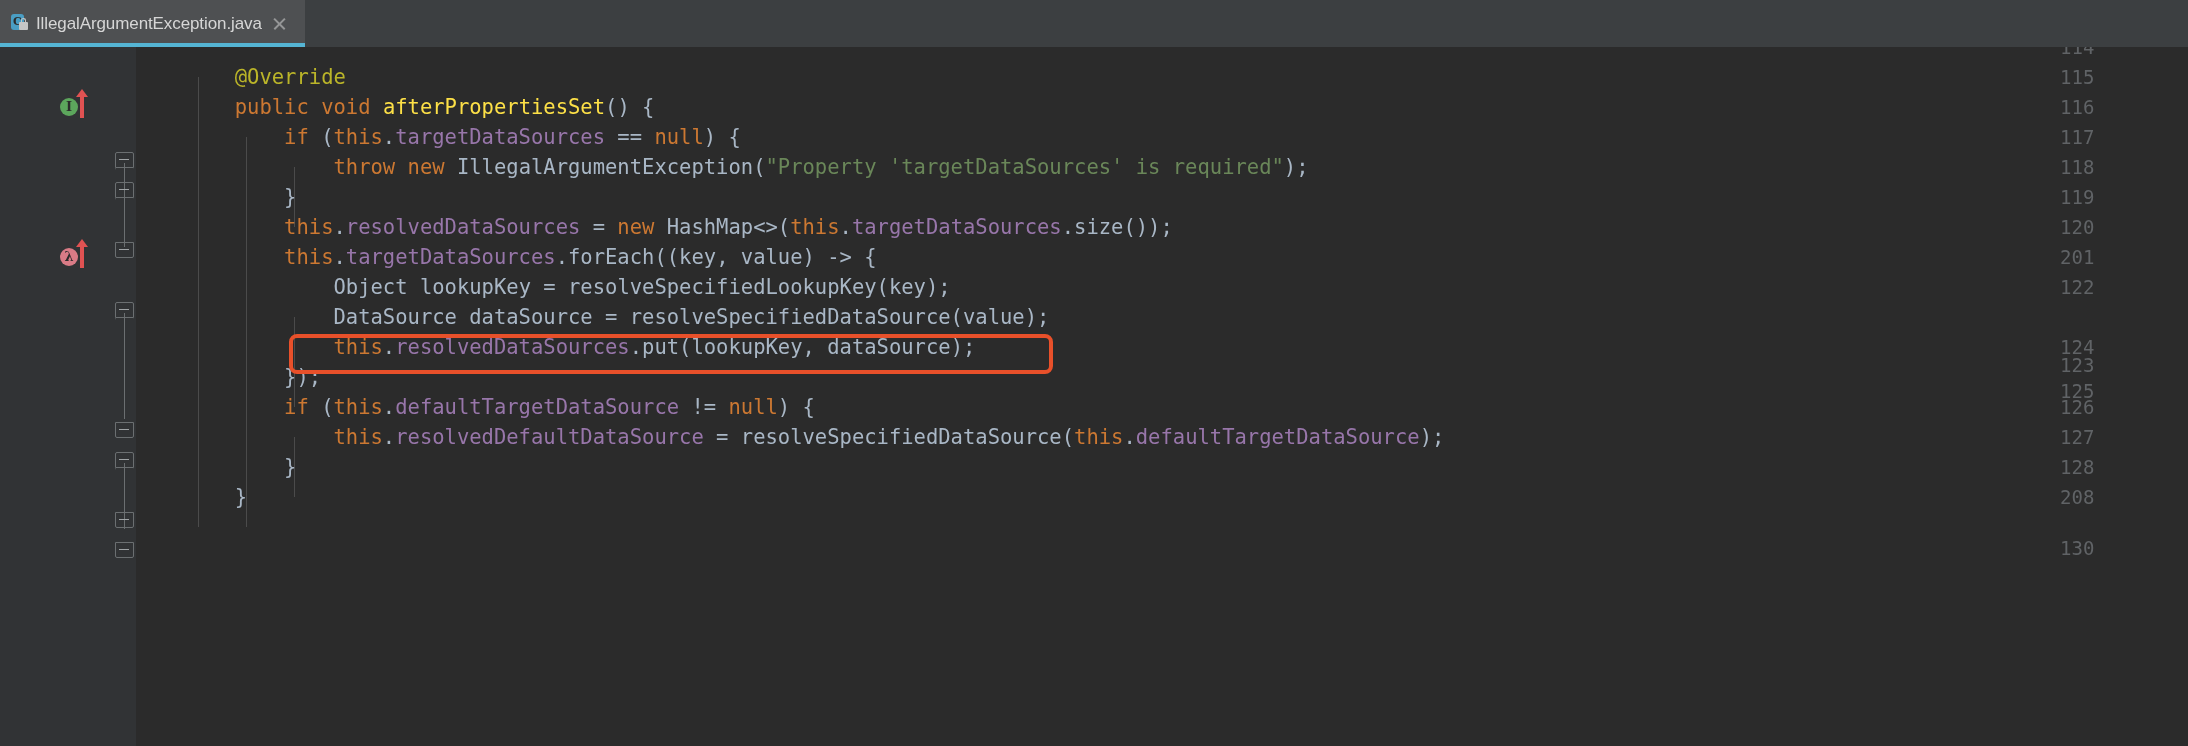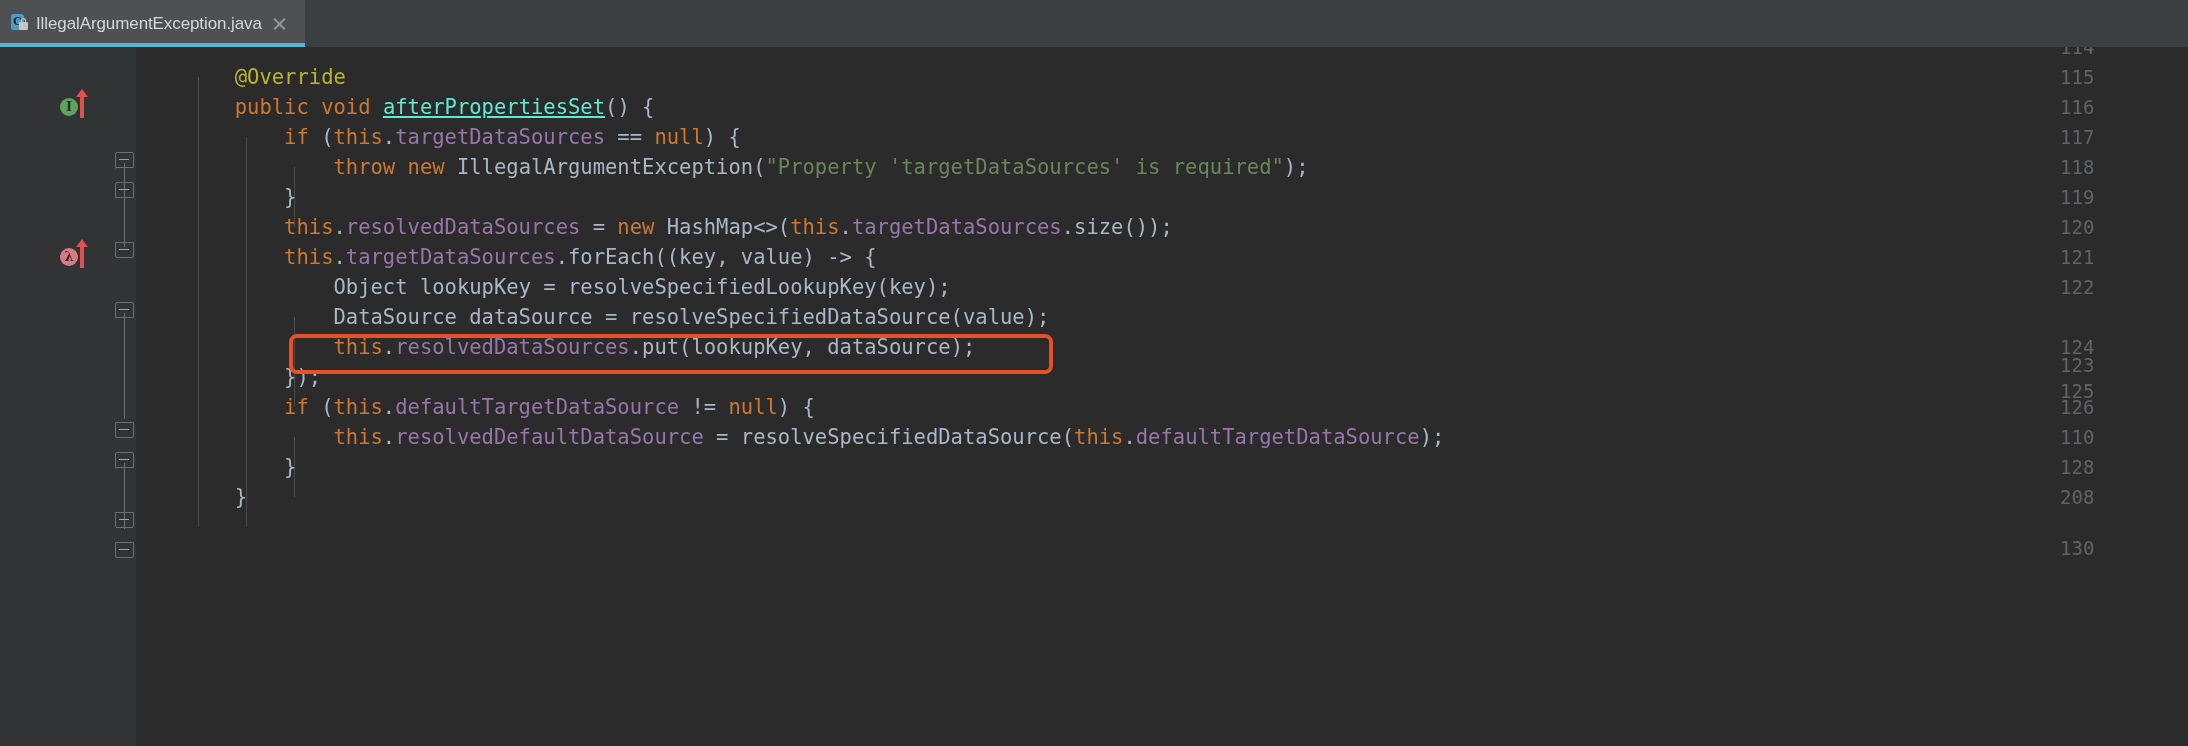--- a/index.html
+++ b/index.html
@@ -231,21 +231,21 @@
   
   .iguide {
     position: absolute;
     width: 1px;
     background: #4b4b4b;
   }
 
   
   .kw   { color: #cc7832; }   
   .ann  { color: #bbb529; }   
-  .mth  { color: #5eead4; text-decoration: underline; }   
+  .mth  { color: #fde047; }   
   .fld  { color: #9876aa; }   
   .str  { color: #6a8759; }   
   .pl   { color: #a9b7c6; }   
 
   
   #annot-rect {
     position: absolute;
     left: 289px;
     top: 287px;
     width: 764px;
@@ -276,27 +276,27 @@
   <div id="gutter-sep"></div>
 
   <div id="linenums">
       <div class="lnum" style="top: -15px;">114</div>
       <div class="lnum" style="top: 15px; margin-left: 43px;">115</div>
       <div class="lnum" style="top: 45px;">116</div>
       <div class="lnum" style="top: 75px;">117</div>
       <div class="lnum" style="top: 105px;">118</div>
       <div class="lnum" style="top: 135px;">119</div>
       <div class="lnum" style="top: 165px;">120</div>
-      <div class="lnum" style="top: 195px;">121</div>
+      <div class="lnum" style="top: 195px;">201</div>
       <div class="lnum" style="top: 225px;">122</div>
       <div class="lnum" style="top: 255px; margin-top: 48px;">123</div>
       <div class="lnum" style="top: 285px;">124</div>
       <div class="lnum" style="top: 329px;">125</div>
       <div class="lnum" style="top: 345px;">126</div>
-      <div class="lnum" style="top: 375px;">110</div>
+      <div class="lnum" style="top: 375px;">127</div>
       <div class="lnum" style="top: 405px;">128</div>
       <div class="lnum" style="top: 435px;">208</div>
       <div class="lnum" style="top: 486px;">130</div>
     </div>
 
   <div id="markers">
       <div class="gmark" style="left: 58px; top: 45px;">
         <span class="circ impl" style="background: rgb(92, 166, 92);">I</span>
         <span class="uparrow" style="background: rgb(224, 82, 82);"></span>
       </div>

